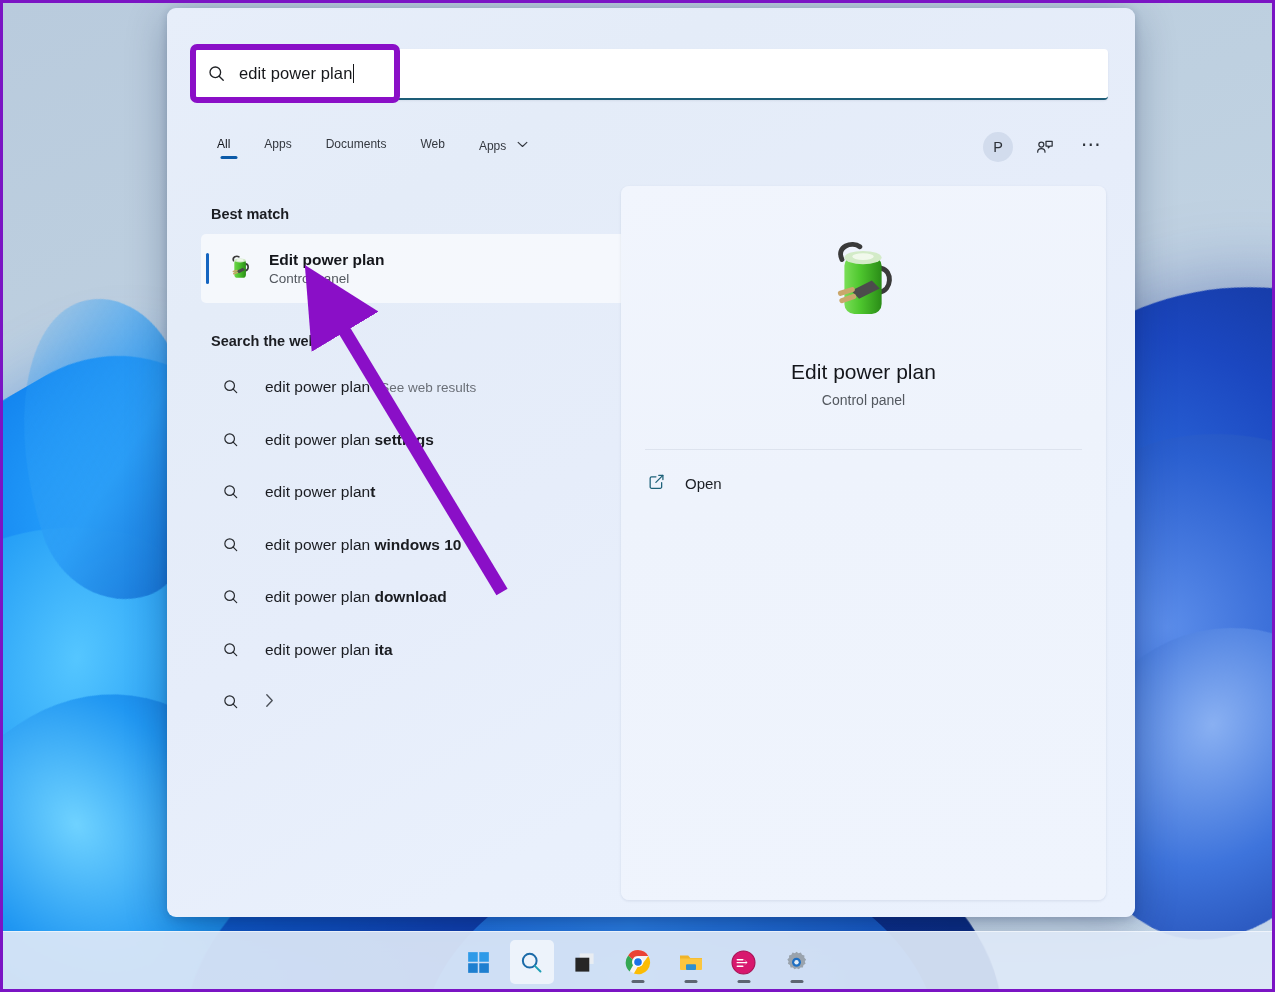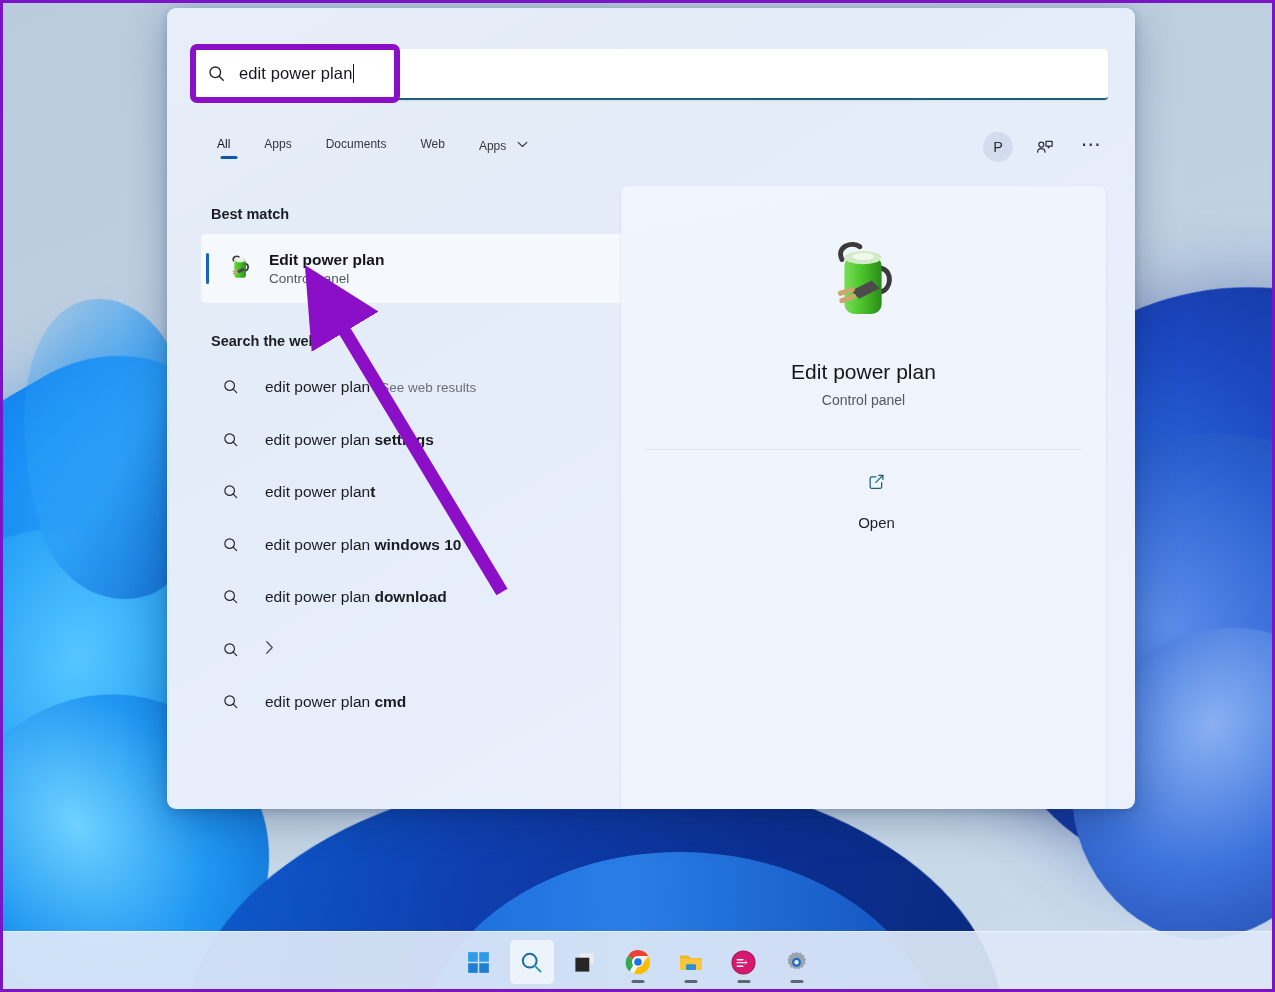--- a/index.html
+++ b/index.html
@@ -102,21 +102,21 @@
     border-radius: 50% 50% 0 0 / 100% 100% 0 0;
     opacity: .85;
   }
 
   
   #search-panel {
     position: absolute;
     left: 167px;
     top: 8px;
     width: 968px;
-    height: 801px;
+    height: 909px;
     border-radius: 9px;
     background: linear-gradient(150deg, #e7eefa 0%, #e4ecf8 22%, #e6edfa 48%, #e9f0fc 72%, #eaf1fd 100%);
     box-shadow: 0 10px 40px rgba(10,30,70,.30), 0 2px 8px rgba(10,30,70,.18);
     overflow: hidden;
     z-index: 20;
   }
 
   
   .search-row {
     position: absolute;
@@ -336,21 +336,20 @@
   .preview-divider {
     height: 1px;
     background: #dde3ee;
     margin: 41px 24px 0 24px;
   }
   .preview-action {
     display: flex;
     align-items: center;
     margin: 22px 0 0 26px;
     gap: 19px;
-    flex-direction: column;
   }
   .preview-action .pa-label { font-size: 15px; color: #1c1f25; }
 
   
   #arrow-annot {
     position: absolute;
     left: 0; top: 0;
     width: 1275px; height: 992px;
     pointer-events: none;
     z-index: 56;
@@ -553,32 +552,32 @@
                 <path d="M2 1.6 L8 8 L2 14.4" stroke-linecap="round" stroke-linejoin="round"></path>
               </svg></span>
           </div>
           <div class="web-row">
             <span class="s-icon">
               <svg width="18" height="18" viewBox="0 0 24 24" fill="none" stroke="#26292e" stroke-width="1.6">
                 <circle cx="10.2" cy="10.2" r="6.4"></circle>
                 <line x1="14.9" y1="14.9" x2="19.6" y2="19.6" stroke-linecap="round"></line>
               </svg>
             </span>
+            <span class="label">edit power plan <b>ita</b></span>
             <span class="chev-r"><svg width="9" height="15" viewBox="0 0 10 16" fill="none" stroke="#4a4f57" stroke-width="1.5">
                 <path d="M2 1.6 L8 8 L2 14.4" stroke-linecap="round" stroke-linejoin="round"></path>
               </svg></span>
           </div>
           <div class="web-row">
             <span class="s-icon">
               <svg width="18" height="18" viewBox="0 0 24 24" fill="none" stroke="#26292e" stroke-width="1.6">
                 <circle cx="10.2" cy="10.2" r="6.4"></circle>
                 <line x1="14.9" y1="14.9" x2="19.6" y2="19.6" stroke-linecap="round"></line>
               </svg>
             </span>
-            <span class="label">edit power plan <b>cmd</b></span>
             <span class="chev-r"><svg width="9" height="15" viewBox="0 0 10 16" fill="none" stroke="#4a4f57" stroke-width="1.5">
                 <path d="M2 1.6 L8 8 L2 14.4" stroke-linecap="round" stroke-linejoin="round"></path>
               </svg></span>
           </div>
         </div>
     </div>
 
     <div class="preview-card">
       <div class="preview-icon">
         <svg width="98" height="98" viewBox="0 0 40 40">

